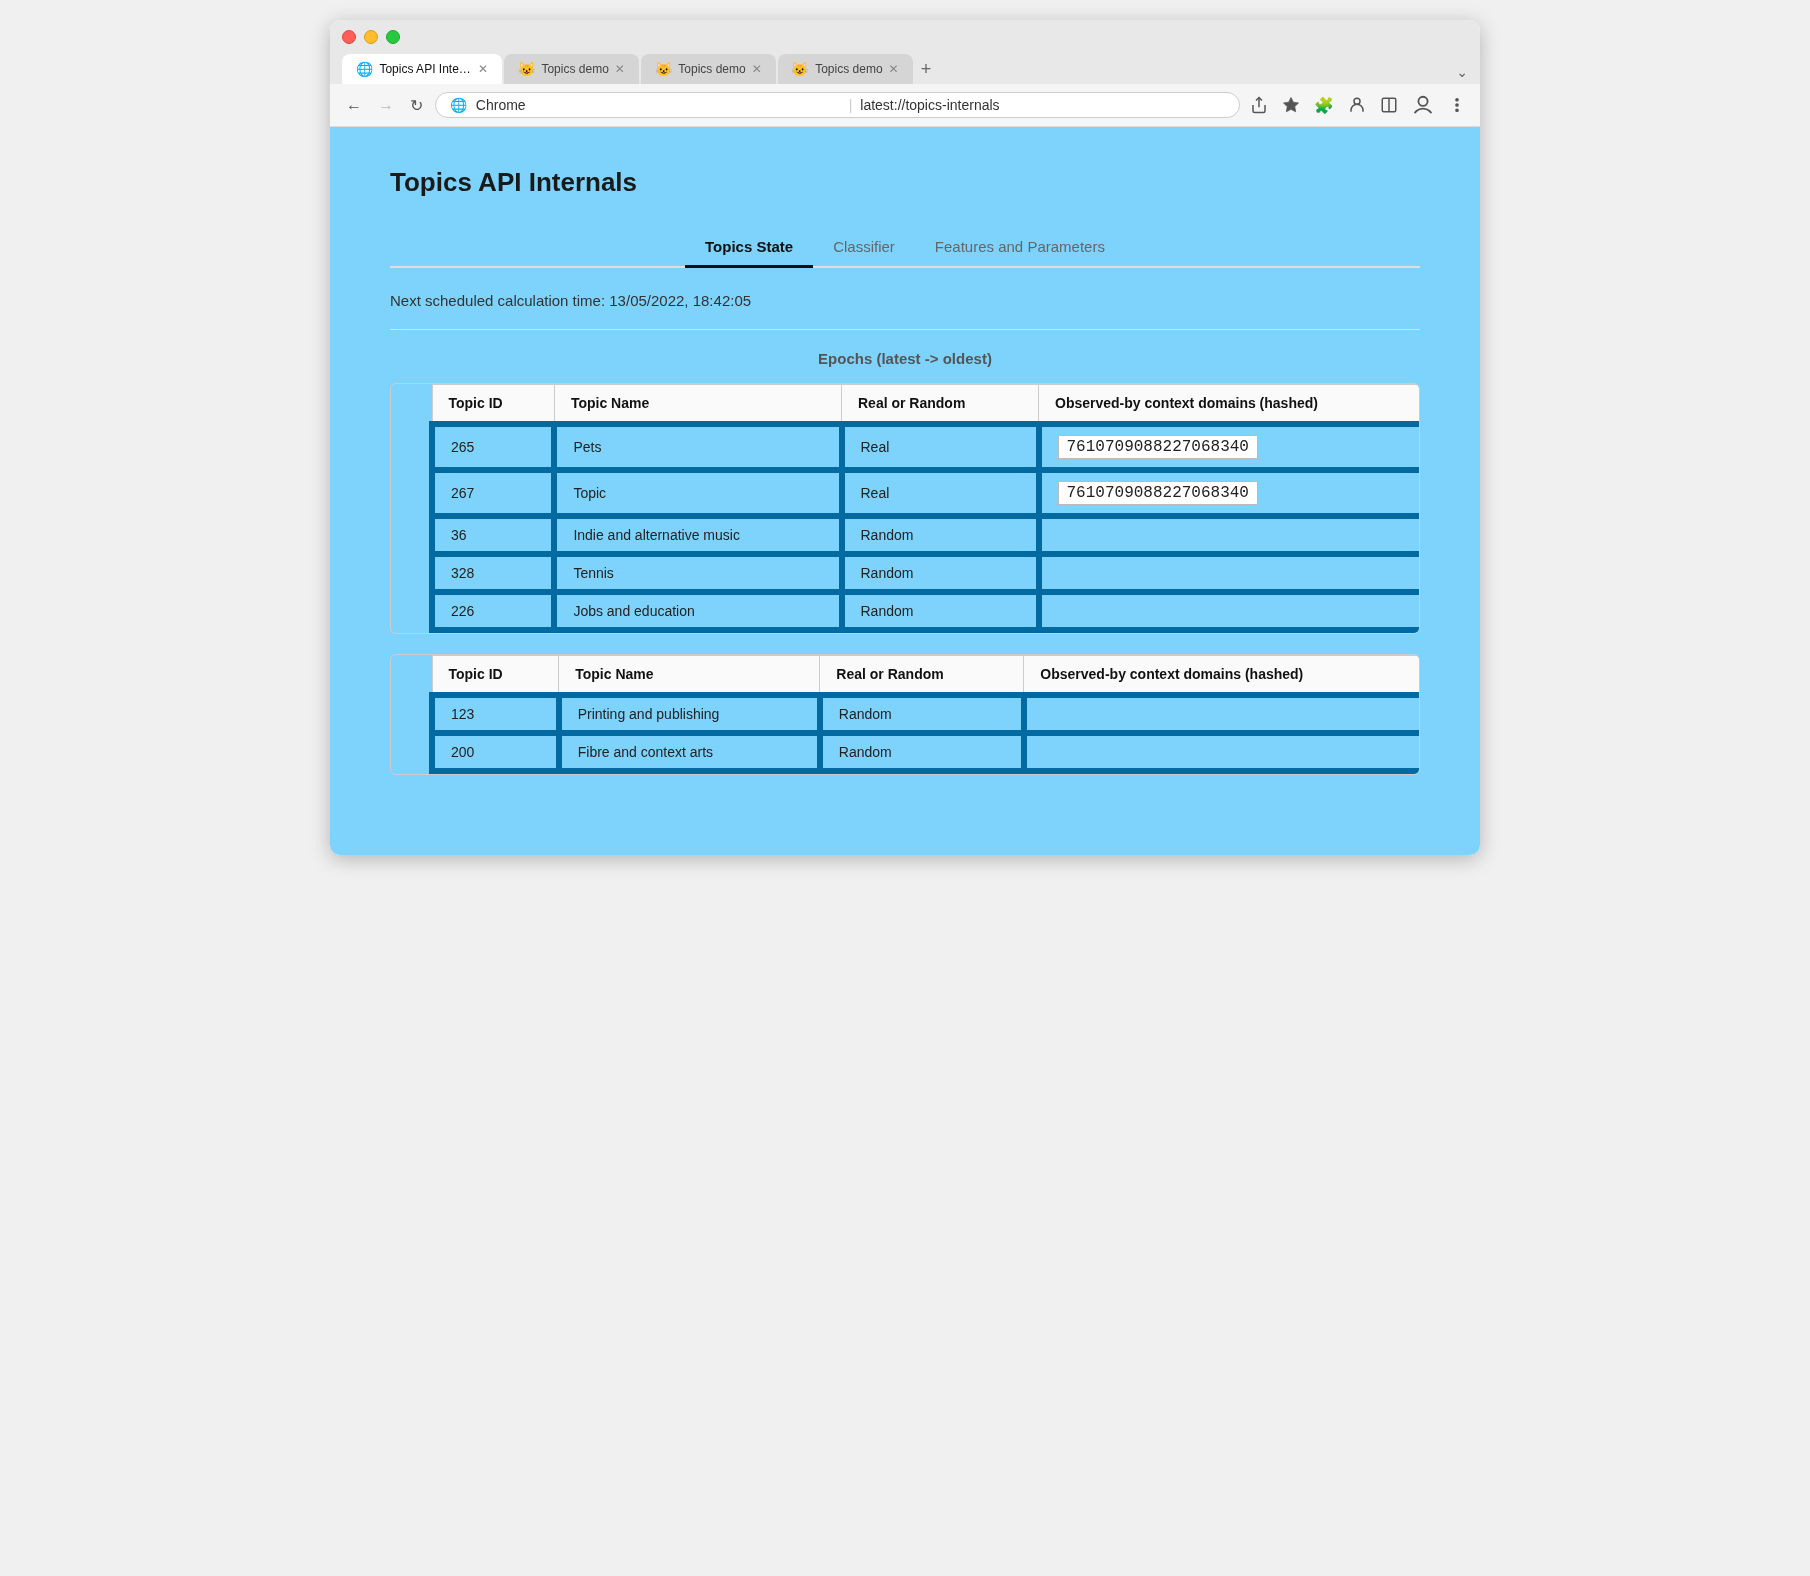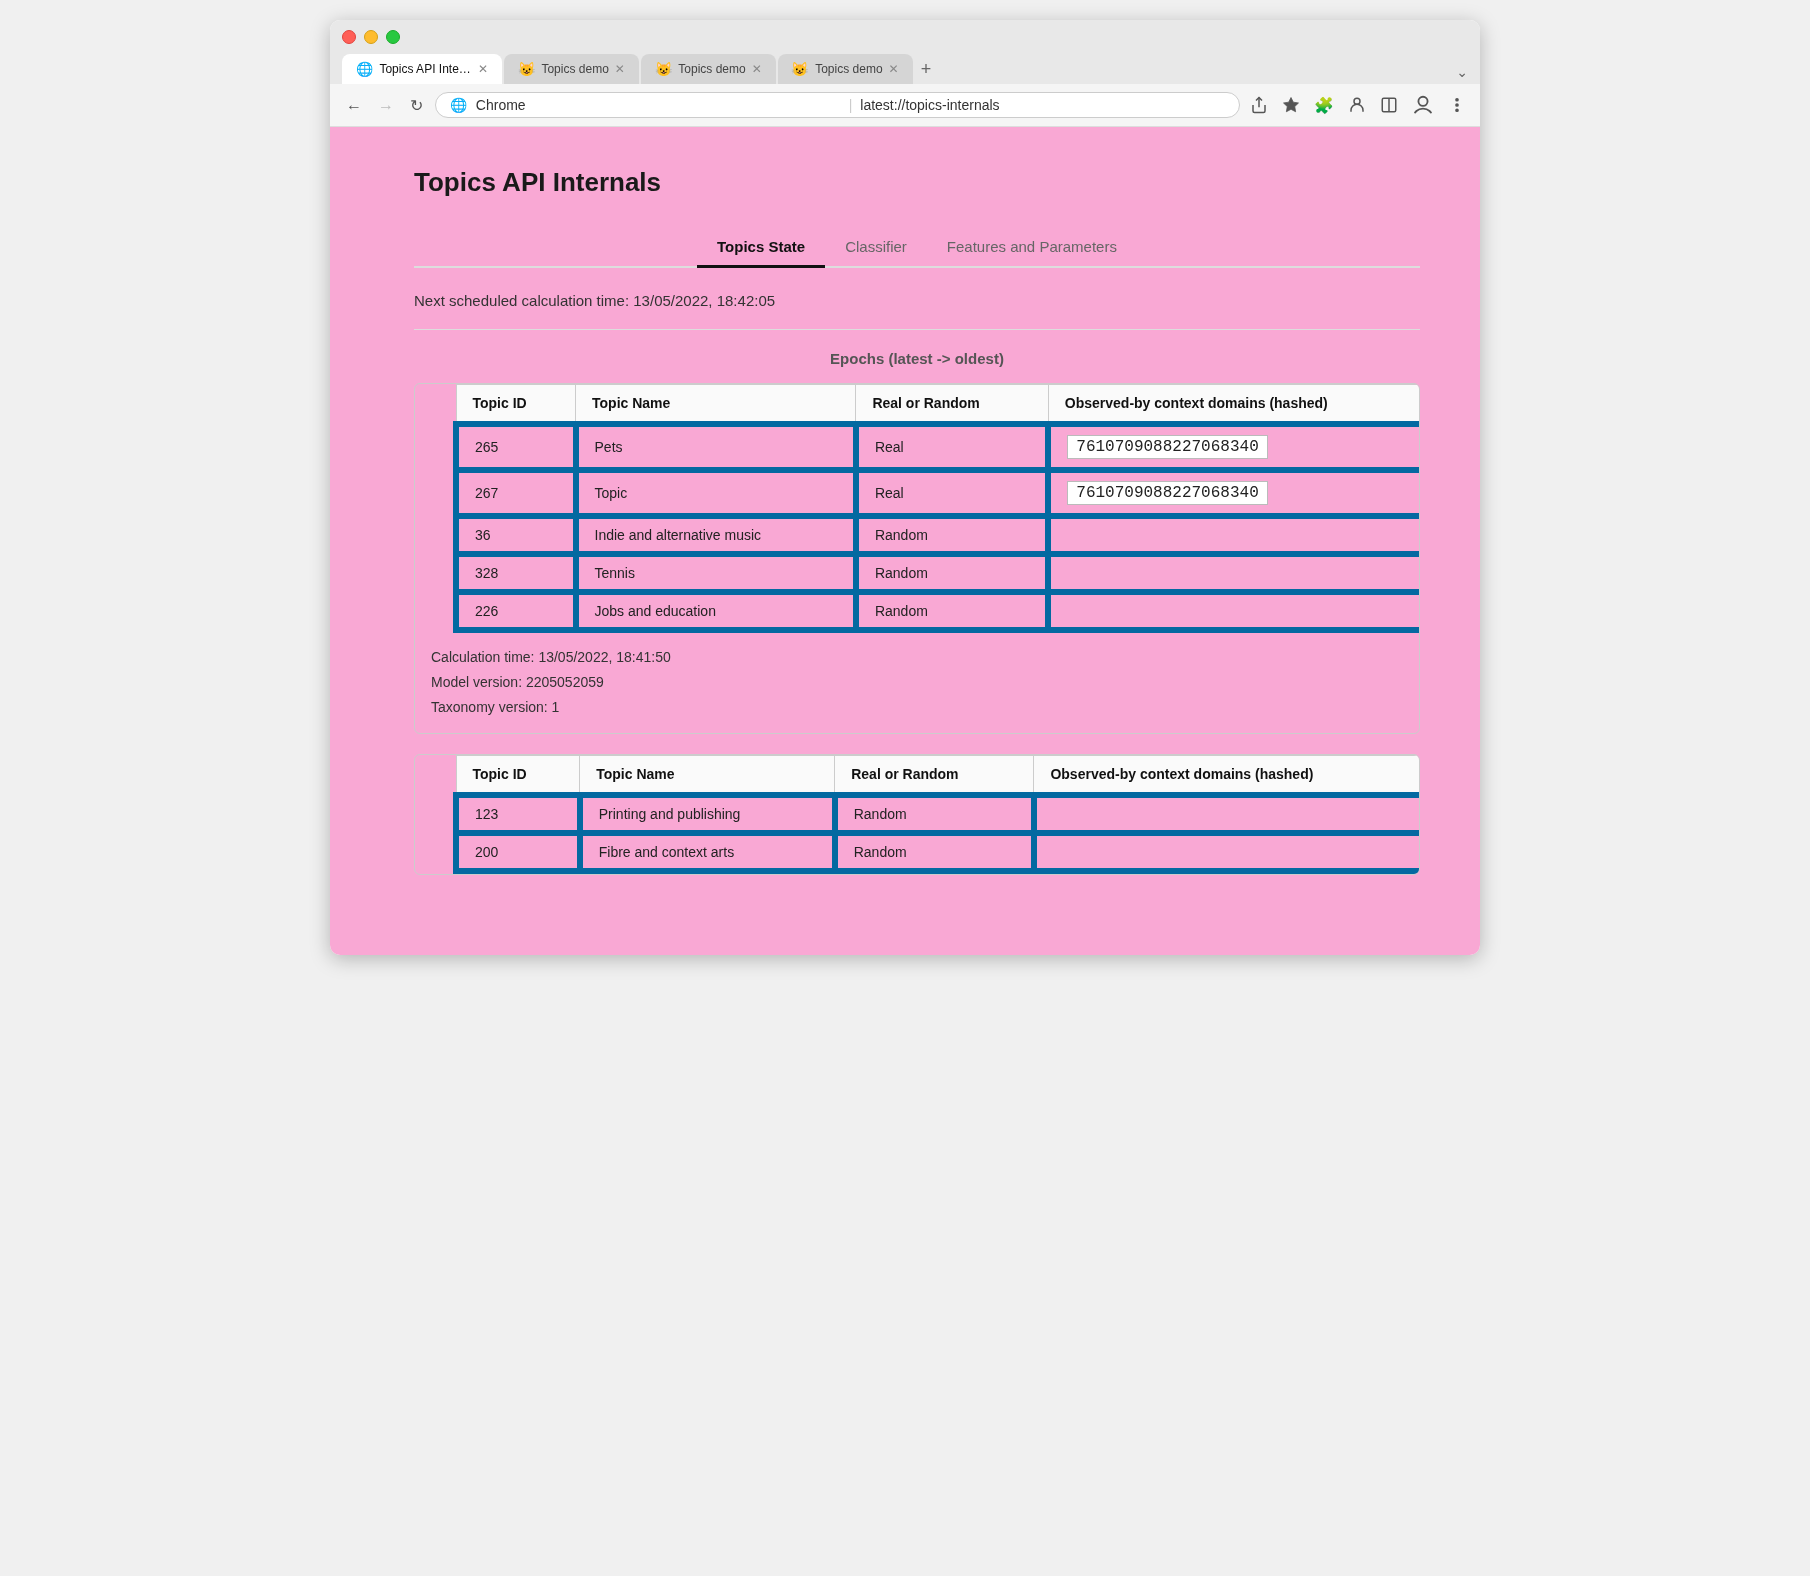--- a/index.html
+++ b/index.html
@@ -171,22 +171,22 @@
       font-size: 16px;
       color: #555;
       padding: 2px;
       display: flex;
       align-items: center;
       justify-content: center;
     }
 
     
     .page-content {
-      background: #f9a8d4;
-      padding: 40px 60px 60px 84px;
+      background: #7dd3fc;
+      padding: 40px 60px 60px 60px;
       min-height: 500px;
     }
 
     .page-title {
       font-size: 26px;
       font-weight: 600;
       color: #1a1a1a;
       margin-bottom: 30px;
     }
 
@@ -440,25 +440,20 @@
                 <td></td>
               </tr>
               <tr>
                 <td>226</td>
                 <td>Jobs and education</td>
                 <td>Random</td>
                 <td></td>
               </tr>
             </tbody>
         </table>
-        <div class="epoch-meta">
-          <div>Calculation time: 13/05/2022, 18:41:50</div>
-          <div>Model version: 2205052059</div>
-          <div>Taxonomy version: 1</div>
-        </div>
       </div>
 
       <div class="epoch-box">
         <table class="data-table">
           <thead>
             <tr>
               <th>Topic ID</th>
               <th>Topic Name</th>
               <th>Real or Random</th>
               <th>Observed-by context domains (hashed)</th>

